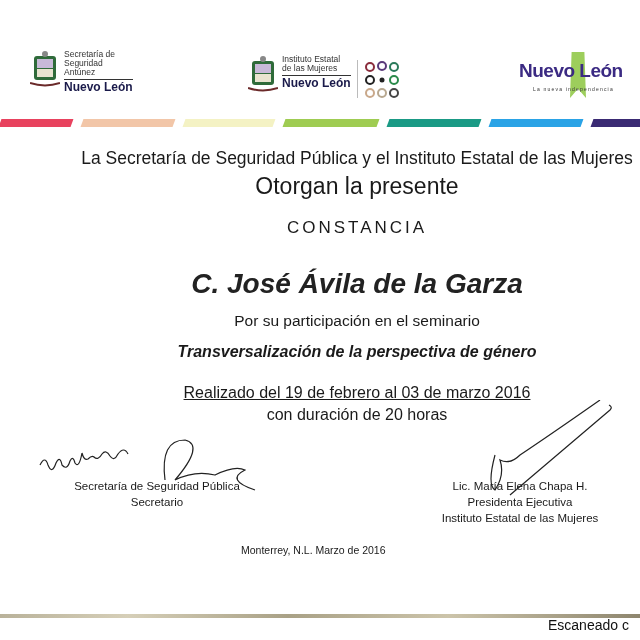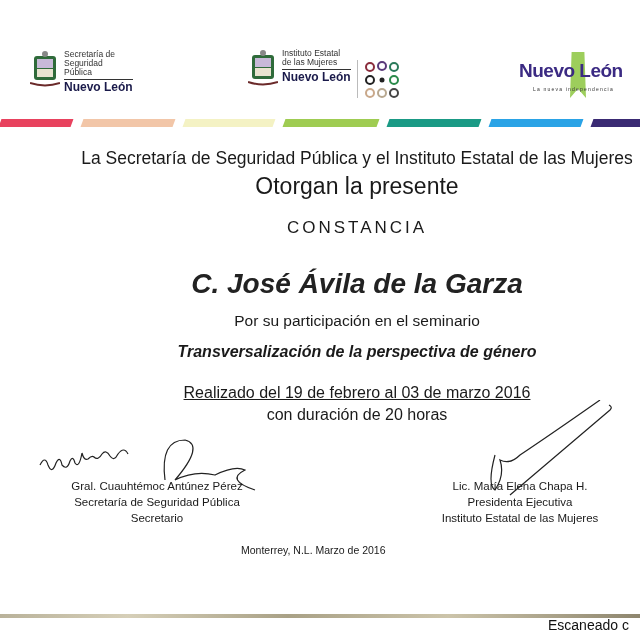--- a/index.html
+++ b/index.html
@@ -28,26 +28,26 @@
       <rect x="4" y="6" width="22" height="24" rx="3" fill="#2f6b3a"></rect>
       <rect x="7" y="9" width="16" height="9" fill="#c8b9d8"></rect>
       <rect x="7" y="19" width="16" height="8" fill="#e9e4d0"></rect>
       <circle cx="15" cy="4" r="3" fill="#888"></circle>
       <path d="M0 33 Q15 38 30 33" stroke="#6b2a2a" stroke-width="2" fill="none"></path>
     </svg>
   </div>
   <div class="logo-text">
     <div>Secretaría de</div>
     <div>Seguridad</div>
-    <div>Pública</div>
+    <div>Antúnez</div>
     <div class="logo-nl">Nuevo León</div>
   </div>
 </div>
 
-<div class="logo-block" style="left:248px; top:49px;">
+<div class="logo-block" style="left:248px; top:55px;">
   <div class="emblem">
     <svg width="30" height="40" viewBox="0 0 30 40">
       <rect x="4" y="6" width="22" height="24" rx="3" fill="#2f6b3a"></rect>
       <rect x="7" y="9" width="16" height="9" fill="#c8b9d8"></rect>
       <rect x="7" y="19" width="16" height="8" fill="#e9e4d0"></rect>
       <circle cx="15" cy="4" r="3" fill="#888"></circle>
       <path d="M0 33 Q15 38 30 33" stroke="#6b2a2a" stroke-width="2" fill="none"></path>
     </svg>
   </div>
   <div class="logo-text">
@@ -95,21 +95,20 @@
 <svg class="abs" style="left:30px; top:430px;" width="250" height="70">
   <path class="sig-line" d="M10 35 q5 -10 8 0 q4 10 8 -2 q4 -8 6 2 q5 6 8 -4 q3 -6 5 2 q4 6 7 -10 q2 8 6 6 q4 -4 6 -2 q4 4 8 -3 q4 -5 8 2 q4 6 8 -2 q6 -8 10 0"></path>
   <path class="sig-line" d="M135 50 q-5 -40 20 -40 q20 5 -10 40 q20 -10 40 -5 q20 -10 30 -5 q-20 10 10 20"></path>
 </svg>
 <svg class="abs" style="left:450px; top:400px;" width="170" height="100">
   <path class="sig-line" d="M45 55 q-8 30 0 35 q10 -15 5 -30 q10 5 20 -5 q30 -20 80 -55"></path>
   <path class="sig-line" d="M60 95 l100 -85 q3 -3 -1 -5"></path>
 </svg>
 
 <div class="abs" style="left:32px; top:478px; width:250px; text-align:center; font-size:11.5px; line-height:16px;">
-  <div>Gral. Cuauhtémoc Antúnez Pérez</div>
   <div>Secretaría de Seguridad Pública</div>
   <div>Secretario</div>
 </div>
 <div class="abs" style="left:420px; top:478px; width:200px; text-align:center; font-size:11.5px; line-height:16px;">
   <div>Lic. María Elena Chapa H.</div>
   <div>Presidenta Ejecutiva</div>
   <div>Instituto Estatal de las Mujeres</div>
 </div>
 
 <div class="abs" style="left:241px; top:544px; font-size:10.5px;">Monterrey, N.L. Marzo de 2016</div>

